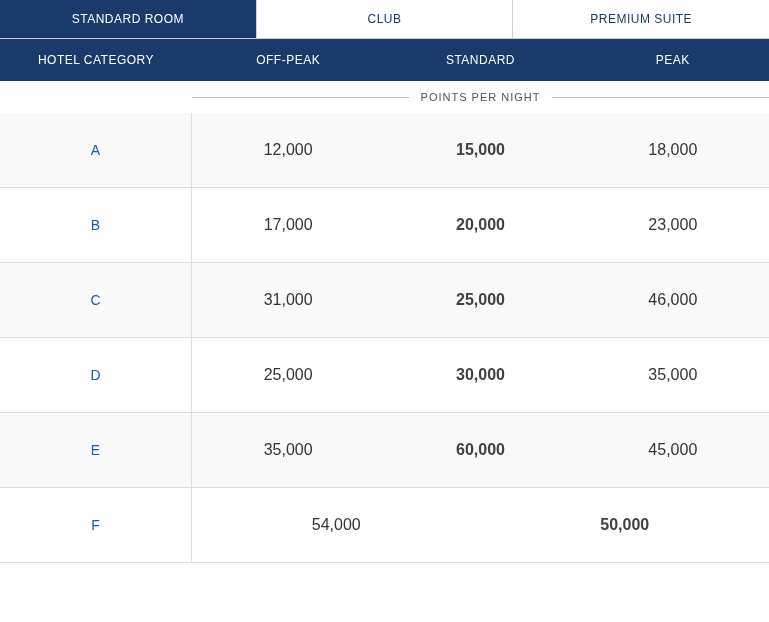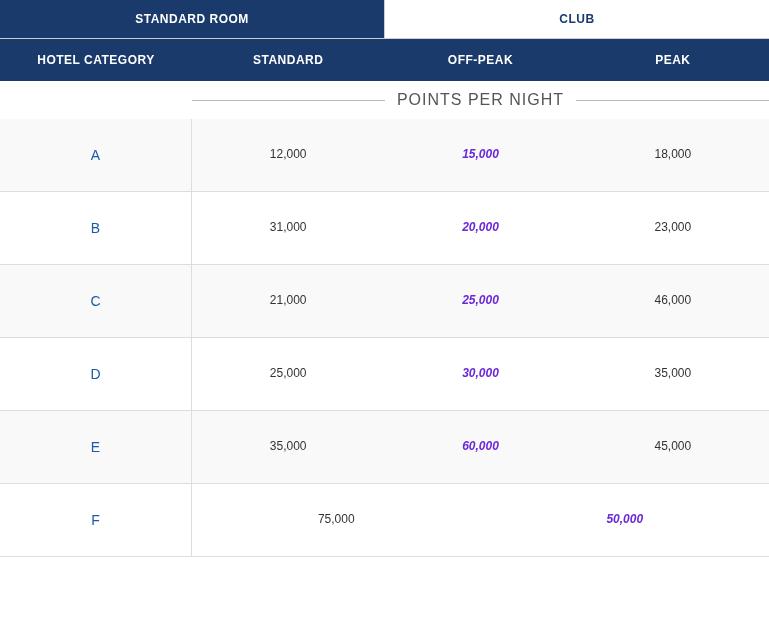--- a/index.html
+++ b/index.html
@@ -14,21 +14,21 @@
     .tabs {
       display: flex;
       background: #fff;
       border-bottom: 1px solid #ccc;
     }
     .tab {
       flex: 1;
       padding: 12px 10px;
       text-align: center;
       font-size: 12px;
-      font-weight: 700;
+      font-weight: 400;
       letter-spacing: 0.5px;
       color: #1a3a6b;
       border-right: 1px solid #ccc;
       cursor: pointer;
       background: #fff;
       display: flex;
       align-items: center;
       justify-content: center;
       text-transform: uppercase;
     }
@@ -44,104 +44,106 @@
     .table-header {
       display: flex;
       background: #1a3a6b;
       color: #fff;
     }
     .th {
       flex: 1;
       padding: 14px 10px;
       text-align: center;
       font-size: 12px;
-      font-weight: 700;
+      font-weight: 400;
       letter-spacing: 0.5px;
       text-transform: uppercase;
     }
     .th.hotel-cat {
       flex: 0 0 192px;
     }
 
     
     .points-label-row {
       display: flex;
       align-items: center;
       padding: 10px 0;
       margin-left: 192px;
     }
     .points-label-line {
       flex: 1;
       height: 1px;
       background: #bbb;
     }
     .points-label-text {
-      font-size: 16px;
+      font-size: 11px;
       color: #555;
       letter-spacing: 1px;
       padding: 0 12px;
       white-space: nowrap;
       text-transform: uppercase;
     }
 
     
     .data-row {
       display: flex;
       border-bottom: 1px solid #ddd;
     }
     .cell {
       flex: 1;
       padding: 28px 10px;
       text-align: center;
-      font-size: 12px;
+      font-size: 16px;
       color: #333;
     }
     .cell.hotel-cat-cell {
       flex: 0 0 192px;
       color: #1a5aaa;
       font-size: 14px;
       font-weight: 400;
       display: flex;
       align-items: center;
       justify-content: center;
       border-right: 1px solid #ddd;
     }
     .cell.standard {
       font-weight: 700;
-      color: #6d28d9;
-      font-style: italic;
+      color: #404040;
     }
     .data-row:nth-child(odd) {
       background: #f9f9f9;
     }
     .data-row:nth-child(even) {
       background: #fff;
     }
   </style>
 </head>
 <body>
 
 <div class="tabs">
   <div class="tab active">
     <span>STANDARD ROOM</span>
   </div>
   <div class="tab">
     <span>CLUB</span>
   </div>
+  <div class="tab">
+    <span>PREMIUM SUITE</span>
+  </div>
 </div>
 
 <div class="table-header">
   <div class="th hotel-cat">
     <span>HOTEL CATEGORY</span>
   </div>
   <div class="th">
+    <span>OFF-PEAK</span>
+  </div>
+  <div class="th">
     <span>STANDARD</span>
-  </div>
-  <div class="th">
-    <span>OFF-PEAK</span>
   </div>
   <div class="th">
     <span>PEAK</span>
   </div>
 </div>
 
 <div class="points-label-row">
   <div class="points-label-line"></div>
   <div class="points-label-text">POINTS PER NIGHT</div>
   <div class="points-label-line"></div>
@@ -162,38 +164,38 @@
     <div class="cell">
       <span>18,000</span>
     </div>
   </div>
 
   <div class="data-row">
     <div class="cell hotel-cat-cell">
       <span>B</span>
     </div>
     <div class="cell">
+      <span>17,000</span>
+    </div>
+    <div class="cell standard">
+      <span>20,000</span>
+    </div>
+    <div class="cell">
+      <span>23,000</span>
+    </div>
+  </div>
+
+  <div class="data-row">
+    <div class="cell hotel-cat-cell">
+      <span>C</span>
+    </div>
+    <div class="cell">
       <span>31,000</span>
     </div>
     <div class="cell standard">
-      <span>20,000</span>
-    </div>
-    <div class="cell">
-      <span>23,000</span>
-    </div>
-  </div>
-
-  <div class="data-row">
-    <div class="cell hotel-cat-cell">
-      <span>C</span>
-    </div>
-    <div class="cell">
-      <span>21,000</span>
-    </div>
-    <div class="cell standard">
       <span>25,000</span>
     </div>
     <div class="cell">
       <span>46,000</span>
     </div>
   </div>
 
   <div class="data-row">
     <div class="cell hotel-cat-cell">
       <span>D</span>
@@ -222,20 +224,20 @@
     <div class="cell">
       <span>45,000</span>
     </div>
   </div>
 
   <div class="data-row">
     <div class="cell hotel-cat-cell">
       <span>F</span>
     </div>
     <div class="cell">
-      <span>75,000</span>
+      <span>54,000</span>
     </div>
     <div class="cell standard">
       <span>50,000</span>
     </div>
   </div>
 
 </div>
 
 </body></html>

